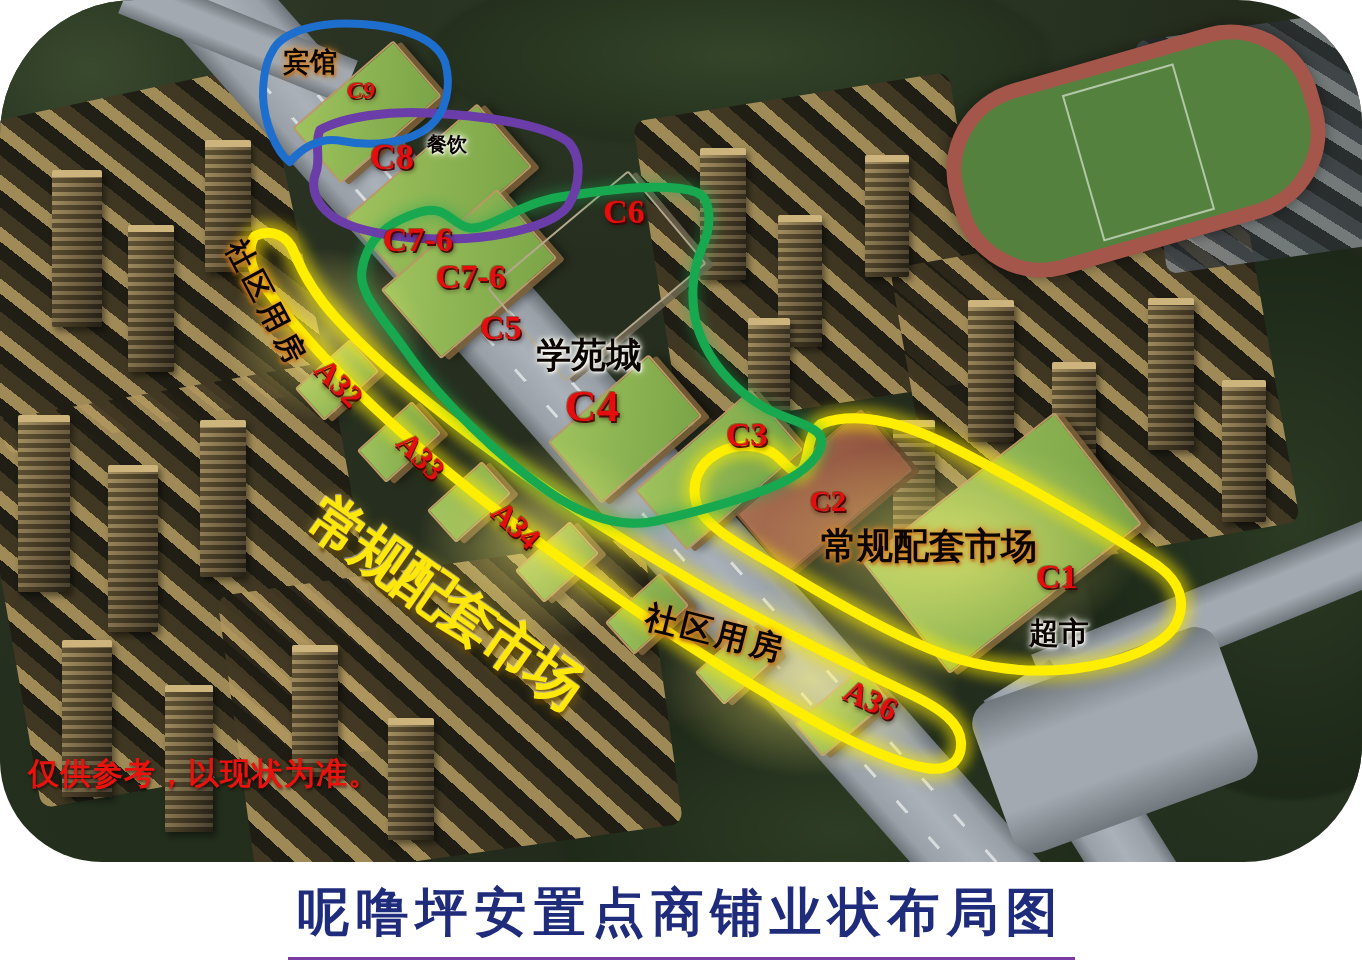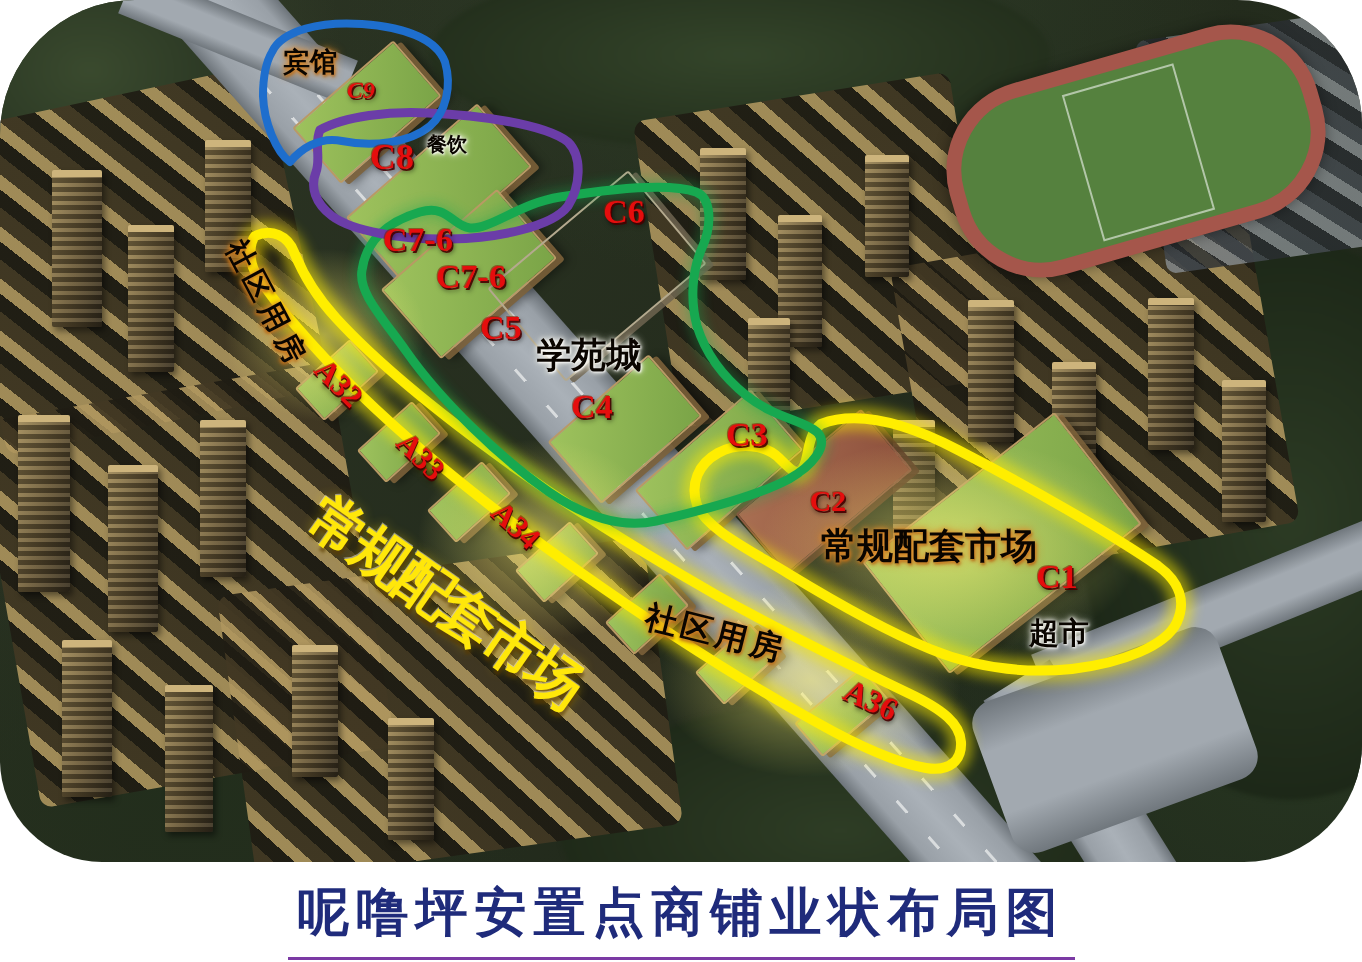--- a/index.html
+++ b/index.html
@@ -156,33 +156,34 @@
 
     <div class="lbl zh zh-orange" style="left:310px;top:62px;font-size:27px;">宾馆</div>
     <div class="lbl red" style="left:361px;top:90px;font-size:24px;font-style:italic;">C9</div>
     <div class="lbl red" style="left:392px;top:157px;font-size:36px;">C8</div>
     <div class="lbl zh zh-white" style="left:447px;top:144px;font-size:20px;">餐饮</div>
     <div class="lbl red" style="left:418px;top:240px;font-size:34px;">C7-6</div>
     <div class="lbl red" style="left:471px;top:277px;font-size:34px;">C7-6</div>
     <div class="lbl red" style="left:624px;top:212px;font-size:34px;">C6</div>
     <div class="lbl red" style="left:501px;top:328px;font-size:34px;">C5</div>
     <div class="lbl zh zh-white" style="left:589px;top:354px;font-size:35px;">学苑城</div>
-    <div class="lbl red" style="left:592px;top:407px;font-size:34px;">C4</div>
+    <div class="lbl red" style="left:592px;top:407px;font-size:44px;">C4</div>
     <div class="lbl red" style="left:747px;top:435px;font-size:34px;">C3</div>
     <div class="lbl red" style="left:828px;top:501px;font-size:30px;">C2</div>
     <div class="lbl zh zh-orange" style="left:929px;top:546px;font-size:36px;">常规配套市场</div>
     <div class="lbl red" style="left:1057px;top:577px;font-size:34px;">C1</div>
     <div class="lbl zh zh-white" style="left:1059px;top:633px;font-size:30px;">超市</div>
     <div class="lbl zh zh-orange" style="left:267px;top:304px;font-size:29px;letter-spacing:6px;--r:62deg;">社区用房</div>
     <div class="lbl red" style="left:339px;top:383px;font-size:31px;--r:45deg;">A32</div>
     <div class="lbl red" style="left:421px;top:456px;font-size:31px;--r:45deg;">A33</div>
     <div class="lbl red" style="left:516px;top:525px;font-size:31px;--r:43deg;">A34</div>
     <div class="lbl yellow-big" style="left:445px;top:601px;font-size:57px;--r:35deg;">常规配套市场</div>
     <div class="lbl zh zh-orange" style="left:716px;top:633px;font-size:32px;letter-spacing:4px;--r:14deg;">社区用房</div>
     <div class="lbl red" style="left:871px;top:700px;font-size:32px;--r:25deg;">A36</div>
 
+    <div id="disclaimer">仅供参考，以现状为准。</div>
   </div>
 
   <div id="caption">
     <span id="map-title">呢噜坪安置点商铺业状布局图</span>
   </div>
 
 </div>
 
 </body></html>

